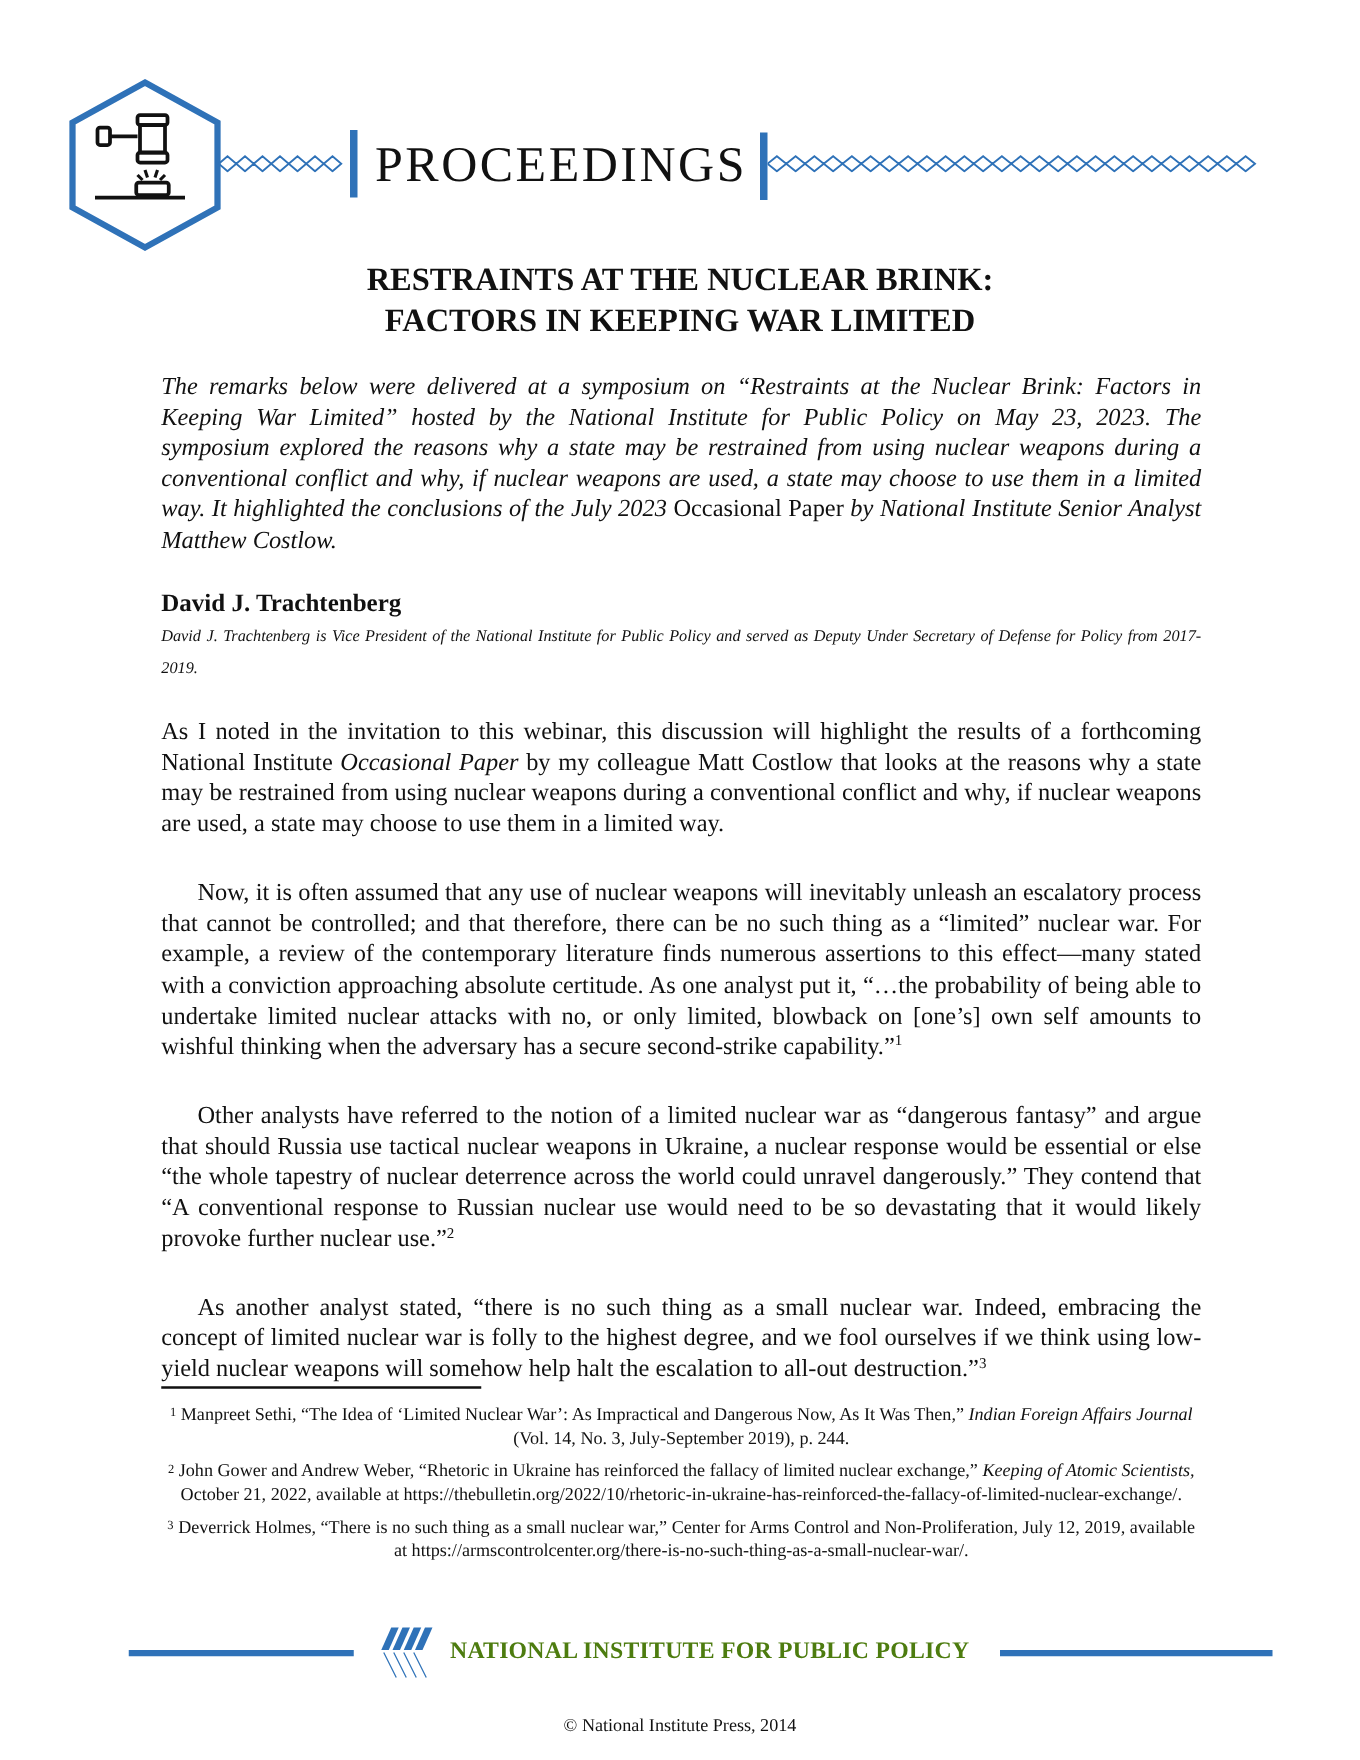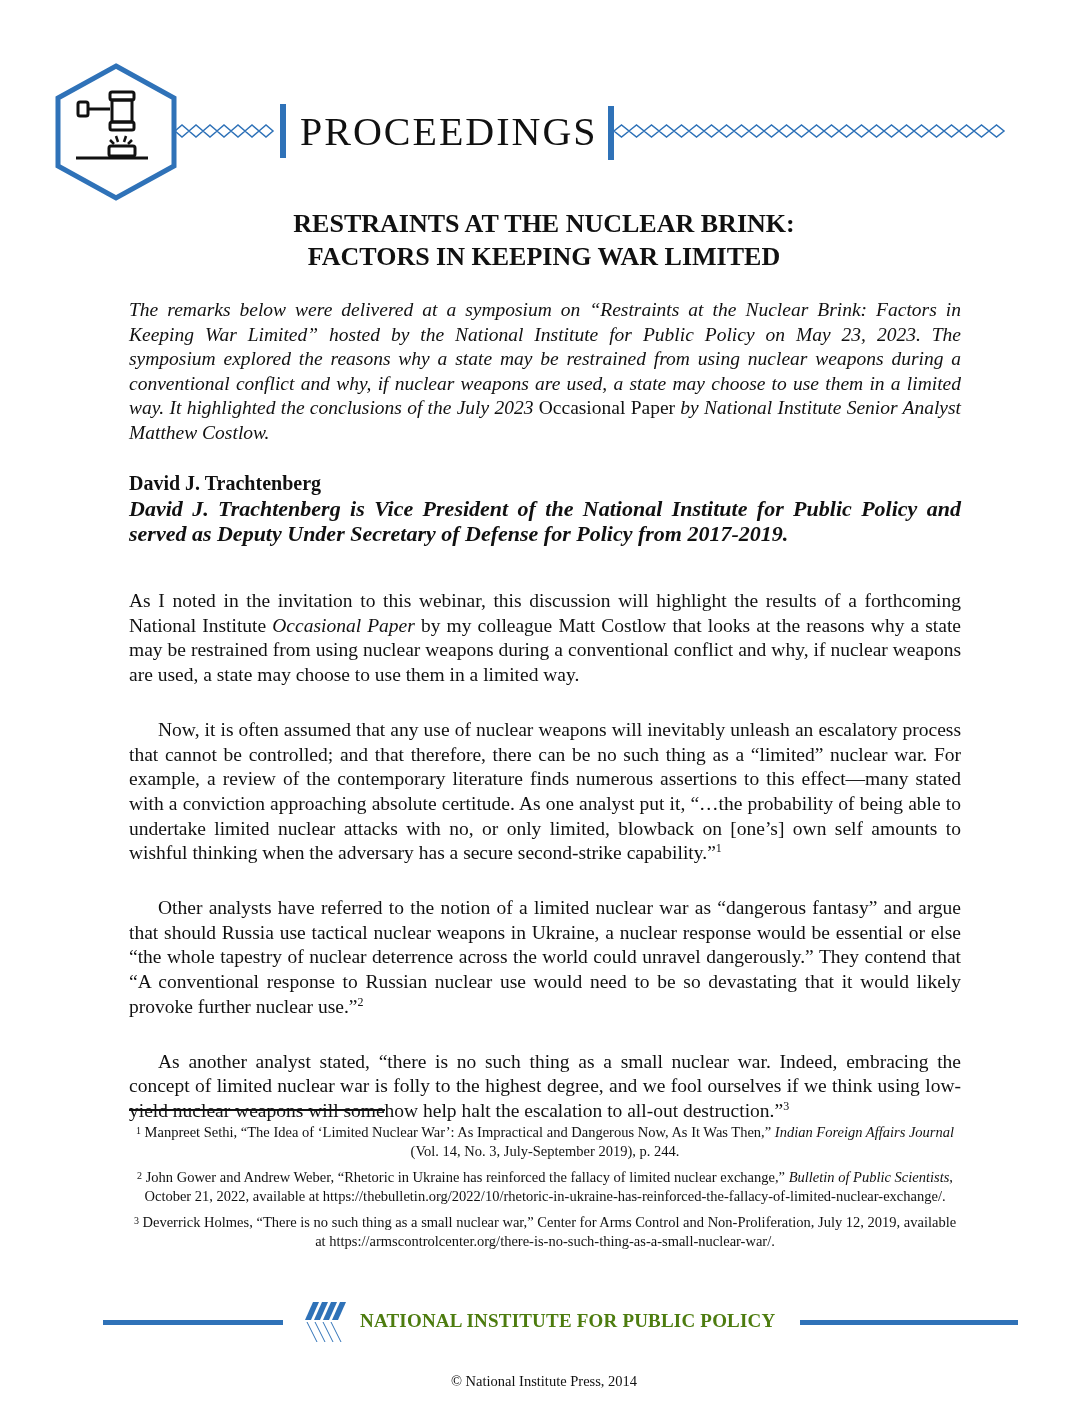--- a/index.html
+++ b/index.html
@@ -13,23 +13,23 @@
   .proceedings { position: absolute; left: 300px; top: 108px; font-size: 40px; letter-spacing: 2px; color: #111; font-family: "Liberation Serif", serif; }
   .bar-right { position: absolute; left: 608px; top: 106px; width: 6px; height: 54px; background: #2f72b8; }
   .chain-right { position: absolute; left: 614px; top: 124px; width: 400px; height: 14px; }
 
   .title { position: absolute; left: 0; width: 1088px; text-align: center; font-weight: bold; font-size: 26px; line-height: 33px; top: 207px; }
 
   .intro { position: absolute; left: 129px; top: 298px; width: 832px; font-style: italic; font-size: 19.5px; line-height: 24.6px; text-align: justify; }
   .intro .upright { font-style: normal; }
 
   .speaker-name { position: absolute; left: 129px; top: 472px; font-weight: bold; font-size: 20px; }
-  .speaker-bio { position: absolute; left: 129px; top: 497px; width: 832px; font-weight: bold; font-style: italic; font-size: 22px; line-height: 24.6px; text-align: justify; }
+  .speaker-bio { position: absolute; left: 129px; top: 497px; width: 832px; font-weight: normal; font-style: italic; font-size: 13px; line-height: 24.6px; text-align: justify; }
 
-  .body { position: absolute; left: 129px; top: 589px; width: 832px; font-size: 19.5px; line-height: 24.7px; text-align: justify; }
+  .body { position: absolute; left: 129px; top: 574px; width: 832px; font-size: 19.5px; line-height: 24.7px; text-align: justify; }
   .body p { margin: 0; }
   .body p.indent { text-indent: 29px; margin-top: 30px; }
   .body sup { font-size: 12px; line-height: 0; vertical-align: 7px; }
 
   .fn-rule { position: absolute; left: 129px; top: 1109px; width: 256px; height: 2px; background: #111; }
   .footnotes { position: absolute; left: 129px; top: 1121px; width: 832px; font-size: 14.5px; line-height: 19.4px; }
   .footnotes .fn { margin-bottom: 4px; text-align: center; }
   .footnotes sup { font-size: 10px; vertical-align: 3px; }
 
   .footer-line-left { position: absolute; left: 103px; top: 1320px; width: 180px; height: 5px; background: #2f72b8; }
@@ -80,21 +80,21 @@
 <div class="body">
   <p><span>As I noted in the invitation to this webinar, this discussion will highlight the results of a forthcoming National Institute </span><i>Occasional Paper</i><span> by my colleague Matt Costlow that looks at the reasons why a state may be restrained from using nuclear weapons during a conventional conflict and why, if nuclear weapons are used, a state may choose to use them in a limited way.</span></p>
   <p class="indent"><span>Now, it is often assumed that any use of nuclear weapons will inevitably unleash an escalatory process that cannot be controlled; and that therefore, there can be no such thing as a “limited” nuclear war. For example, a review of the contemporary literature finds numerous assertions to this effect—many stated with a conviction approaching absolute certitude. As one analyst put it, “…the probability of being able to undertake limited nuclear attacks with no, or only limited, blowback on [one’s] own self amounts to wishful thinking when the adversary has a secure second-strike capability.”</span><sup>1</sup></p>
   <p class="indent"><span>Other analysts have referred to the notion of a limited nuclear war as “dangerous fantasy” and argue that should Russia use tactical nuclear weapons in Ukraine, a nuclear response would be essential or else “the whole tapestry of nuclear deterrence across the world could unravel dangerously.” They contend that “A conventional response to Russian nuclear use would need to be so devastating that it would likely provoke further nuclear use.”</span><sup>2</sup></p>
   <p class="indent"><span>As another analyst stated, “there is no such thing as a small nuclear war. Indeed, embracing the concept of limited nuclear war is folly to the highest degree, and we fool ourselves if we think using low-yield nuclear weapons will somehow help halt the escalation to all-out destruction.”</span><sup>3</sup></p>
 </div>
 
 <div class="fn-rule"></div>
 <div class="footnotes">
   <div class="fn"><sup>1</sup><span> Manpreet Sethi, “The Idea of ‘Limited Nuclear War’: As Impractical and Dangerous Now, As It Was Then,” </span><i>Indian Foreign Affairs Journal</i><span> (Vol. 14, No. 3, July-September 2019), p. 244.</span></div>
-  <div class="fn"><sup>2</sup><span> John Gower and Andrew Weber, “Rhetoric in Ukraine has reinforced the fallacy of limited nuclear exchange,” </span><i>Bulletin of Public Scientists</i><span>, October 21, 2022, available at https://thebulletin.org/2022/10/rhetoric-in-ukraine-has-reinforced-the-fallacy-of-limited-nuclear-exchange/.</span></div>
+  <div class="fn"><sup>2</sup><span> John Gower and Andrew Weber, “Rhetoric in Ukraine has reinforced the fallacy of limited nuclear exchange,” </span><i>Keeping of Atomic Scientists</i><span>, October 21, 2022, available at https://thebulletin.org/2022/10/rhetoric-in-ukraine-has-reinforced-the-fallacy-of-limited-nuclear-exchange/.</span></div>
   <div class="fn"><sup>3</sup><span> Deverrick Holmes, “There is no such thing as a small nuclear war,” Center for Arms Control and Non-Proliferation, July 12, 2019, available at https://armscontrolcenter.org/there-is-no-such-thing-as-a-small-nuclear-war/.</span></div>
 </div>
 
 <div class="footer-line-left"></div>
 <svg class="footer-logo" viewBox="0 0 48 44">
   <polygon points="10,2 16,2 8,20 2,20" fill="#2f72b8"></polygon>
   <polygon points="19,2 25,2 17,20 11,20" fill="#2f72b8"></polygon>
   <polygon points="28,2 34,2 26,20 20,20" fill="#2f72b8"></polygon>
   <polygon points="37,2 43,2 35,20 29,20" fill="#2f72b8"></polygon>
   <line x1="4" y1="22" x2="14" y2="42" stroke="#2f72b8" stroke-width="1"></line>

